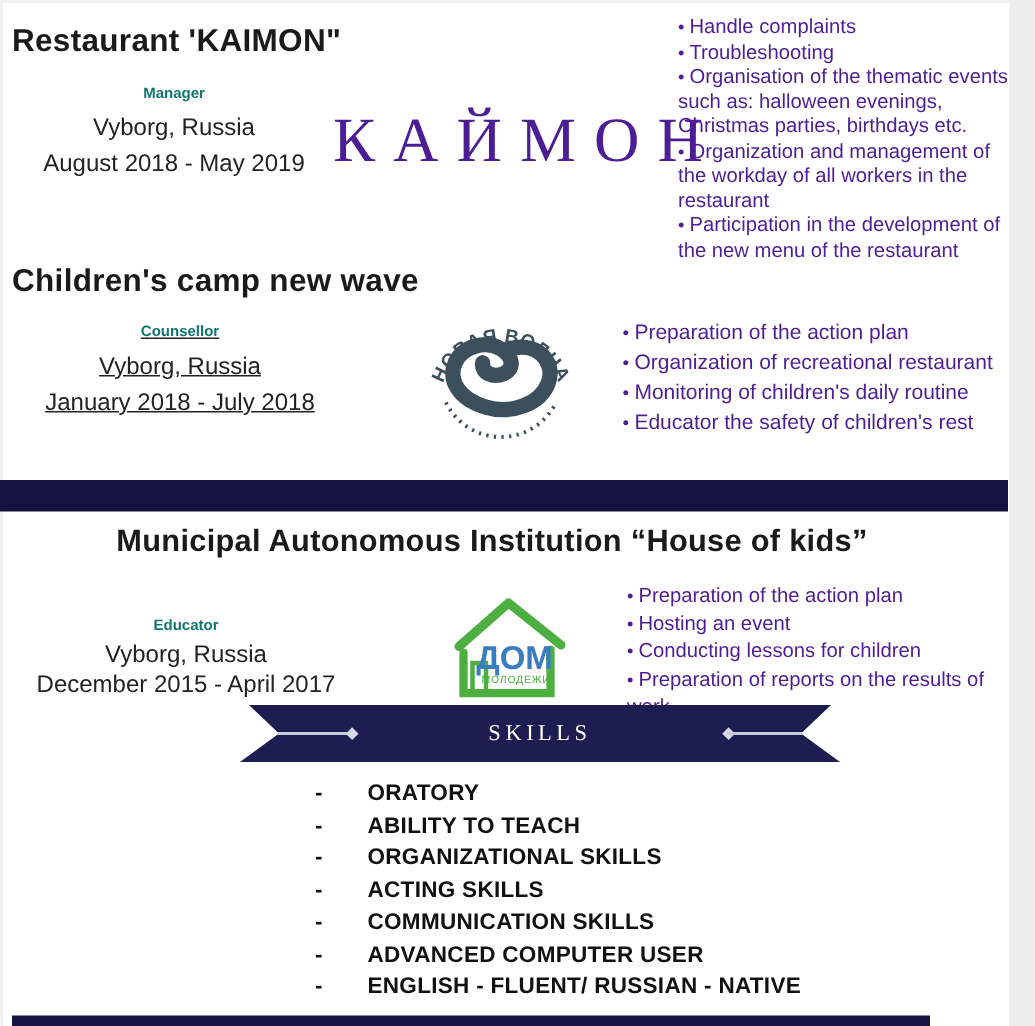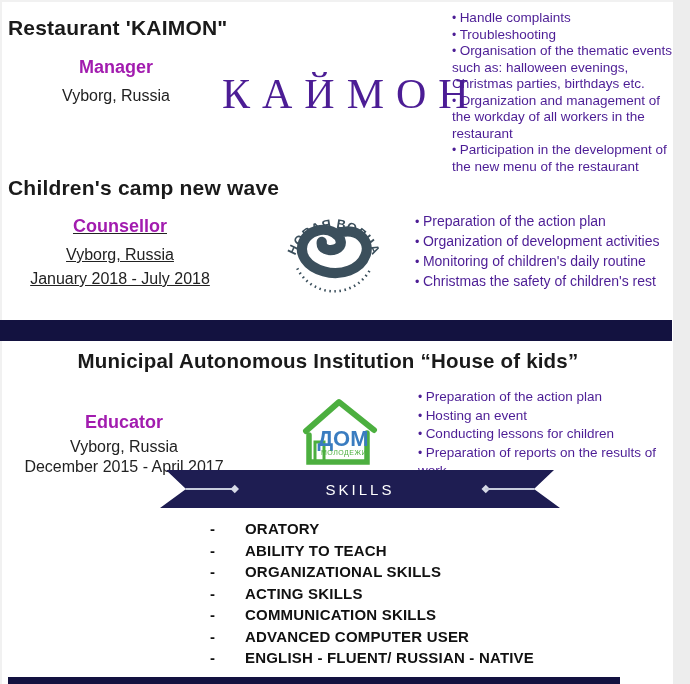--- a/index.html
+++ b/index.html
@@ -12,21 +12,21 @@
 
   .company-heading { position:absolute; font-weight:bold; color:#1a1a1a; font-size:21px; letter-spacing:0.2px; }
   .h-restaurant { left:8px; top:16px; }
   .h-camp { left:8px; top:176px; }
   .h-house { left:0; top:349px; width:656px; text-align:center; font-size:20.5px; }
 
   .job-col { position:absolute; text-align:center; color:#222; }
   .col-1 { left:0; top:57px; width:232px; }
   .col-2 { left:0; top:216px; width:240px;text-decoration:underline; }
   .col-3 { left:0; top:396px; width:248px;margin-top:16px; }
-  .job-role { font-weight:bold; font-size:18px; color:#a21caf; }
+  .job-role { font-weight:bold; font-size:10px; color:#0f766e; }
   .job-loc { font-size:16px; margin-top:9px; }
   .job-dates { font-size:16px; margin-top:6px; }
   .col-3 .job-loc { margin-top:5px; }
   .col-3 .job-dates { margin-top:2px; }
 
   .duties { position:absolute; color:#4c1d95; }
   .duties-1 { left:452px; top:10px;  width:222px; font-size:13.5px; line-height:16.5px; }
   .duties-2 { left:415px; top:212px; width:262px; font-size:14px;   line-height:19px; }
   .duties-3 { left:418px; top:388px; width:268px; font-size:13.5px; line-height:18.5px; }
   .duty .dot { font-size:0.9em; }
@@ -37,21 +37,21 @@
   .wave-logo  { position:absolute; left:283px; top:197px; }
   .house-logo { position:absolute; left:293px; top:393px; }
 
   .divider-bar { position:absolute; left:0; top:320px; width:672px; height:21px; background:#131240; }
   .bottom-bar  { position:absolute; left:8px; top:677px; width:612px; height:7px; background:#131240; }
 
   .ribbon { position:absolute; left:160px; top:470px; width:400px; height:38px; background:#1e1d52;
     clip-path:polygon(6px 0, 394px 0, 374px 19px, 400px 38px, 0 38px, 26px 19px); }
   .ribbon-label { position:absolute; left:0; top:0; width:100%; height:100%;
     display:flex; align-items:center; justify-content:center;
-    color:#ffffff; font-size:15px; letter-spacing:3px; }
+    color:#ffffff; font-size:15px; letter-spacing:3px;font-family:Liberation Serif, serif; }
   .rb-line { position:absolute; top:18px; height:1.5px; width:50px; background:#c7ccdc; }
   .rb-line.l { left:25px; } .rb-line.r { right:25px; }
   .rb-diamond { position:absolute; top:16px; width:5.5px; height:5.5px; background:#d6dae6; transform:rotate(45deg); }
   .rb-diamond.l { left:72px; } .rb-diamond.r { right:72px; }
 
   .skills-list { position:absolute; left:210px; top:520px; }
   .skill-row { display:flex; align-items:baseline; height:21.5px;
     font-weight:bold; font-size:15px; color:#111; letter-spacing:0.2px; }
   .skill-row .dash { width:14px; font-weight:bold; }
   .skill-row .skill-text { margin-left:21px; white-space:nowrap; }
@@ -61,20 +61,21 @@
 
 <div class="page">
   <div class="edge-top"></div>
   <div class="edge-left"></div>
   <div class="gray-strip"></div>
 
   <div class="company-heading h-restaurant">Restaurant 'KAIMON"</div>
   <div class="job-col col-1">
     <div class="job-role">Manager</div>
     <div class="job-loc">Vyborg, Russia</div>
+    <div class="job-dates">August 2018 - May 2019</div>
   </div>
   <div class="kaimon-logo">КАЙМОН</div>
   <div class="duties duties-1">
       <div class="duty"><span class="dot">• </span><span class="duty-text">Handle complaints</span></div>
       <div class="duty"><span class="dot">• </span><span class="duty-text">Troubleshooting</span></div>
       <div class="duty"><span class="dot">• </span><span class="duty-text">Organisation of the thematic events such as: halloween evenings, Christmas parties, birthdays etc.</span></div>
       <div class="duty"><span class="dot">• </span><span class="duty-text">Organization and management of the workday of all workers in the restaurant</span></div>
       <div class="duty"><span class="dot">• </span><span class="duty-text">Participation in the development of the new menu of the restaurant</span></div>
     </div>
 
@@ -90,23 +91,23 @@
     </defs>
     <text font-family="Liberation Sans, sans-serif" font-size="12.5" font-weight="bold" fill="#3b4f5c" letter-spacing="0.5">
       <textPath href="#arcTop" startOffset="50%" text-anchor="middle">НОВАЯ ВОЛНА</textPath>
     </text>
     <path d="M14 70 A 40 40 0 0 0 86 70" fill="none" stroke="#3b4f5c" stroke-width="2.5" stroke-dasharray="1.5 3.5"></path>
     <path d="M52 36 C 74 28, 86 44, 81 57 C 76 71, 57 78, 40 73 C 23 68, 15 56, 20 44
              C 25 33, 40 29, 50 35 C 58 40, 59 48, 52 51 C 45 54, 37 51, 38 44" fill="none" stroke="#3b4f5c" stroke-width="10" stroke-linecap="round"></path>
   </svg>
   <div class="duties duties-2">
       <div class="duty"><span class="dot">• </span><span class="duty-text">Preparation of the action plan</span></div>
-      <div class="duty"><span class="dot">• </span><span class="duty-text">Organization of development activities</span></div>
+      <div class="duty"><span class="dot">• </span><span class="duty-text">Organization of recreational restaurant</span></div>
       <div class="duty"><span class="dot">• </span><span class="duty-text">Monitoring of children's daily routine</span></div>
-      <div class="duty"><span class="dot">• </span><span class="duty-text">Christmas the safety of children's rest</span></div>
+      <div class="duty"><span class="dot">• </span><span class="duty-text">Educator the safety of children's rest</span></div>
     </div>
 
   <div class="divider-bar"></div>
 
   <div class="company-heading h-house">Municipal Autonomous Institution “House of kids”</div>
   <div class="job-col col-3">
     <div class="job-role">Educator</div>
     <div class="job-loc">Vyborg, Russia</div>
     <div class="job-dates">December 2015 - April 2017</div>
   </div>

